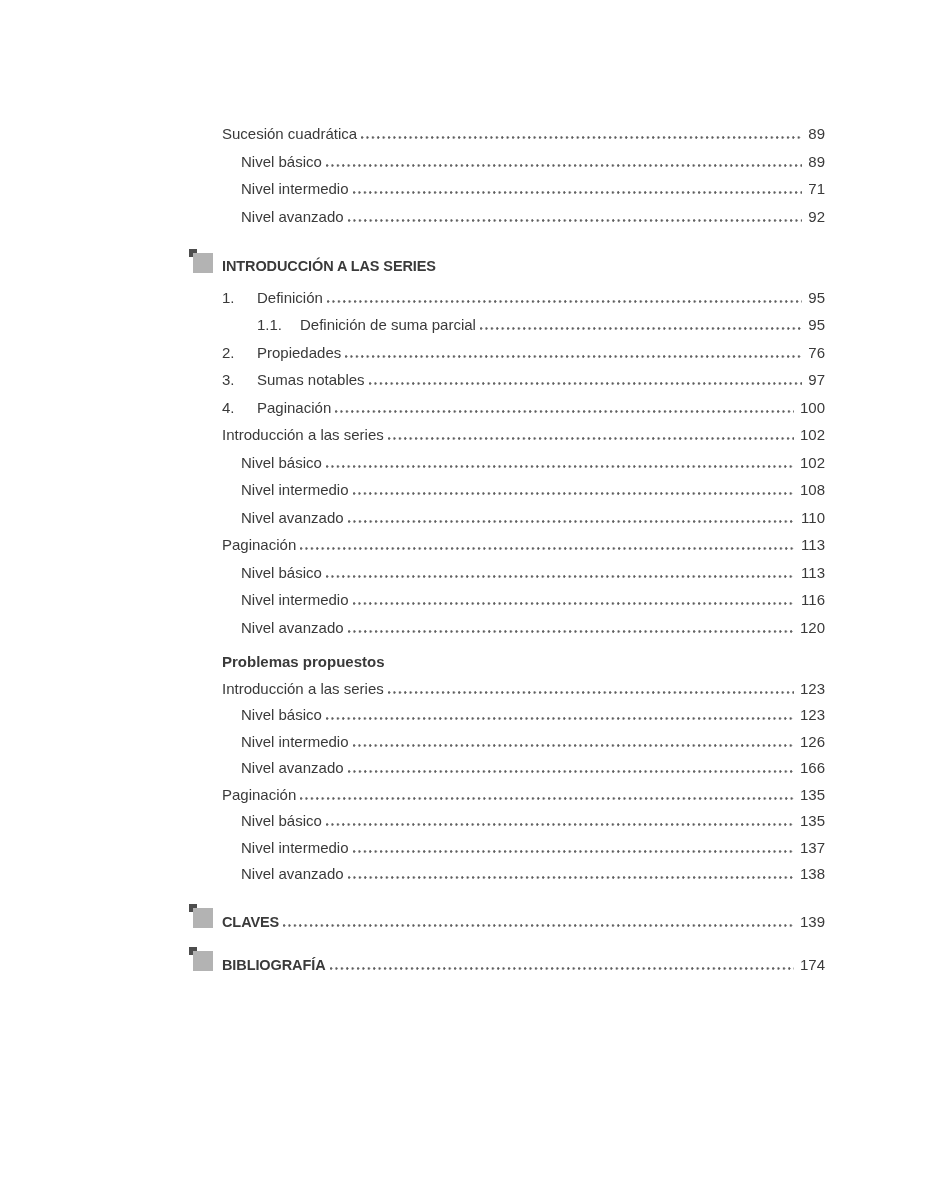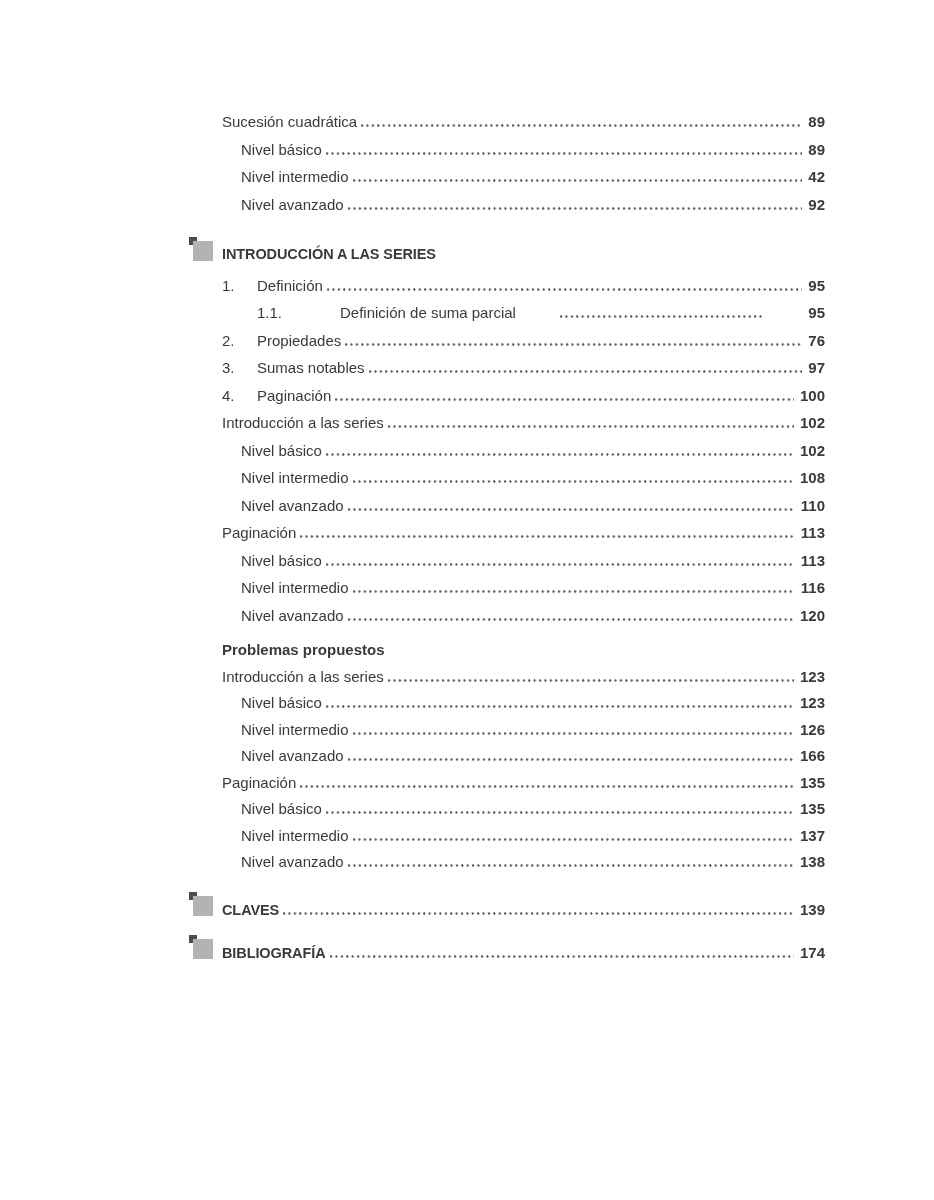--- a/index.html
+++ b/index.html
@@ -17,47 +17,47 @@
     height: 1200px;
     margin: 0 auto;
     background: var(--background);
     overflow: hidden;
     font-family: "Liberation Sans", sans-serif;
     color: var(--text);
   }
   .toc {
     position: absolute;
     left: 222px;
-    top: 108px;
+    top: 120px;
     width: 603px;
     font-size: 15px;
   }
   .row {
     position: relative;
     display: flex;
     align-items: baseline;
     line-height: 27.5px;
     white-space: nowrap;
   }
   .row.tight { line-height: 26.5px; }
   .lbl { flex: 0 0 auto; }
   .lvl1 { padding-left: 19px; justify-content: center; }
   .num { flex: 0 0 35px; }
-  .sub { padding-left: 35px; gap: 40px; }
+  .sub { padding-left: 35px; }
   .sub .num { flex: 0 0 43px; }
   .leader {
     flex: 1 1 auto;
     height: 3px;
     margin: 0 6px 0 4px;
     background-image: radial-gradient(circle at 1.1px 1.5px, var(--dot) 0.95px, rgba(0,0,0,0) 1.45px);
     background-size: 5.4px 3px;
     background-repeat: repeat-x;
     background-position: left bottom;
   }
-  .pg { flex: 0 0 auto; font-weight: bold; }
+  .pg { flex: 0 0 auto; }
   .b { font-weight: 700; }
   .chapter-lbl {
     font-weight: 700;
     font-size: 14.5px;
     letter-spacing: -0.1px;
   }
   .chapter-icon {
     position: absolute;
     left: -36px;
     top: 0;
@@ -101,21 +101,21 @@
       <span class="pg">89</span>
     </div>
     <div class="row lvl1">
       <span class="lbl">Nivel básico</span>
       <span class="leader"></span>
       <span class="pg">89</span>
     </div>
     <div class="row lvl1">
       <span class="lbl">Nivel intermedio</span>
       <span class="leader"></span>
-      <span class="pg">42</span>
+      <span class="pg">71</span>
     </div>
     <div class="row lvl1">
       <span class="lbl">Nivel avanzado</span>
       <span class="leader"></span>
       <span class="pg">92</span>
     </div>
 
     <div class="row m-chapter">
       <span class="chapter-icon">
         <span class="sq-dark"></span>

